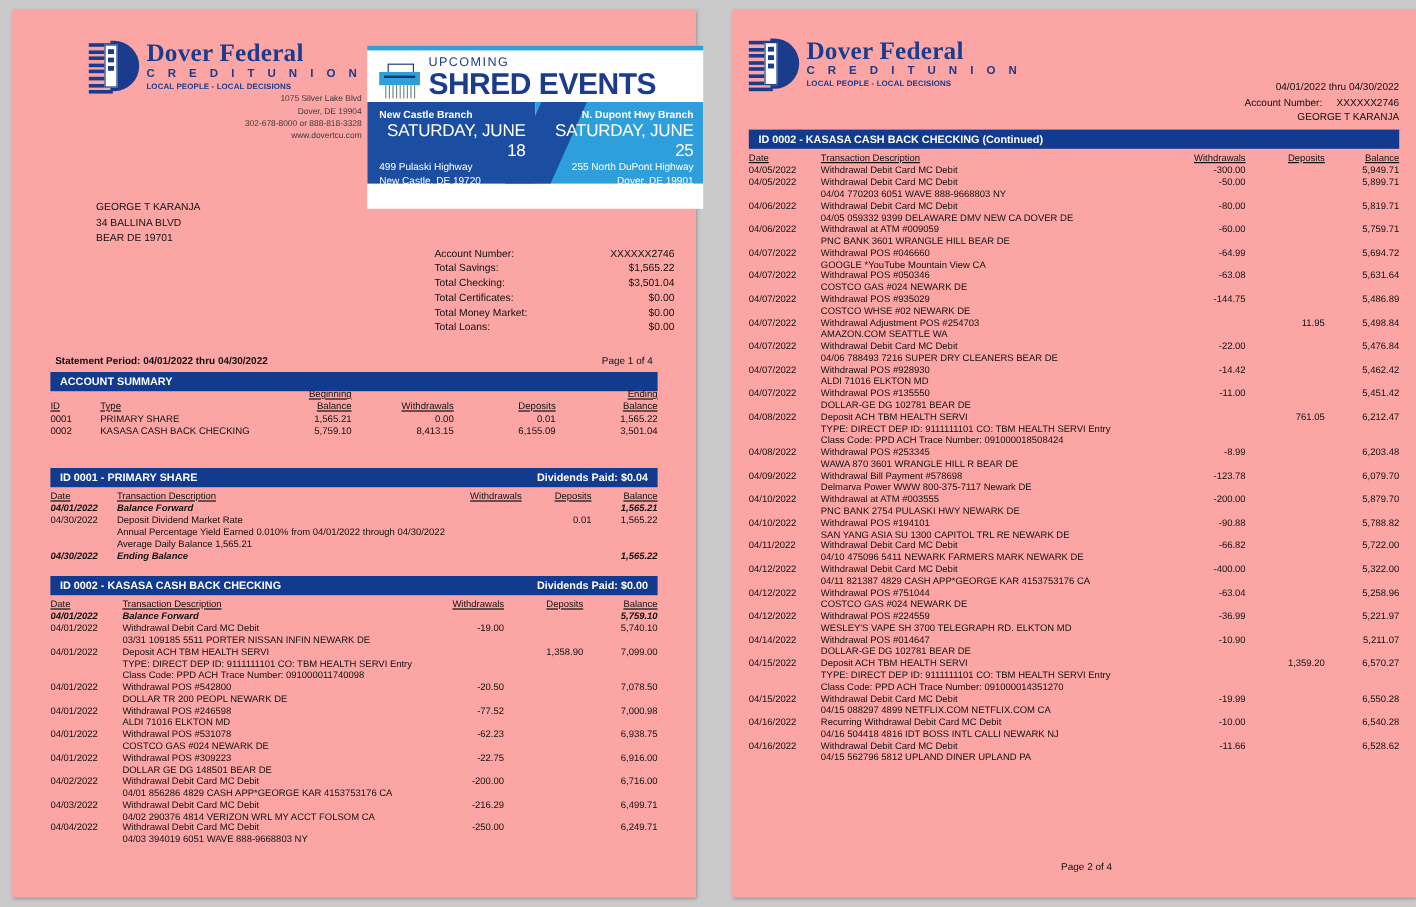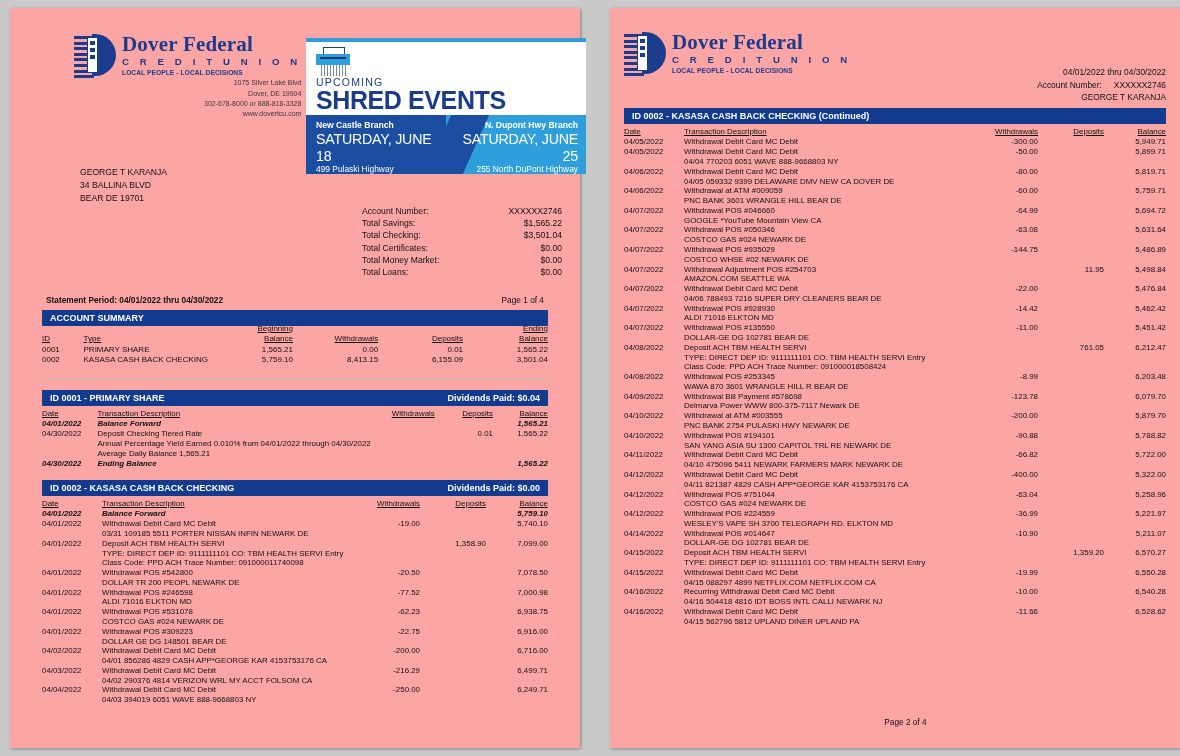--- a/index.html
+++ b/index.html
@@ -47,40 +47,40 @@
     font-size: 6.6px; color: #1b3c8c; font-weight: bold; letter-spacing: .1px;
     margin-top: 2px;
   }
   .logo-addr { font-size: 7px; color: #3a3a3a; text-align: right; line-height: 1.45; margin-top: 2px; }
 
   
   .ad {
     position: absolute; left: 296px; top: 30px; width: 280px; height: 136px;
     background: #ffffff; border-top: 4px solid #2f9fdc; overflow: hidden;
   }
-  .ad-top { display: flex; align-items: flex-start; padding: 5px 0 2px 10px; flex-direction: column; }
+  .ad-top { display: flex; align-items: flex-end; padding: 5px 0 2px 10px; }
   .ad-shredder { width: 34px; height: 30px; position: relative; flex: none; margin-right: 7px; }
   .ad-shredder .body { position:absolute; left:0; top:7px; width:34px; height:11px; background:#2f9fdc; }
   .ad-shredder .paper { position:absolute; left:7px; top:0; width:22px; height:9px; background:#fff; border:1.4px solid #1b3c8c; }
   .ad-shredder .slot { position:absolute; left:4px; top:10px; width:26px; height:2px; background:#123a72; }
   .ad-shredder .strips { position:absolute; left:5px; top:18px; width:25px; height:11px; display:flex; gap:1.6px; }
   .ad-shredder .strips i { width:2px; height:100%; background:#7d8792; }
   .ad-up { font-size: 10.5px; color: #1b3c8c; letter-spacing: 1.2px; line-height: 1; }
   .ad-title { font-size: 25px; font-weight: bold; color: #1b3c8c; letter-spacing: -0.4px; line-height: 1.02; }
   .ad-bands { display: flex; height: 68px; position: relative; }
   .ad-b1, .ad-b2 { flex: 1; padding: 5px 8px 0 10px; color: #ffffff; }
   .ad-b1 { background: #1b4ea0; }
   .ad-b2 { background: #2f9fdc; text-align: right; }
   .ad-b1::after {
     content:""; position:absolute; left:130px; top:0; width:38px; height:68px;
     background:#1b4ea0; transform: skewX(-24deg);
   }
   .ad-bands .z { position: relative; z-index: 2; }
   .ad-br { font-size: 8.6px; font-weight: bold; line-height: 1.3; }
-  .ad-date { font-size: 14.2px; line-height: 1.16; letter-spacing: -.2px; }
+  .ad-date { font-size: 14.2px; line-height: 1.16; letter-spacing: -.2px; text-align: right; }
   .ad-addr { font-size: 8.4px; line-height: 1.32; }
   .ad-time { font-size: 8.6px; margin-top: 6px; }
   .ad-foot { text-align: center; font-size: 11px; font-weight: bold; color: #1b3c8c; line-height: 1.38; padding-top: 20px; }
 
   
   .recipient { position: absolute; left: 70px; top: 158px; font-size: 8.6px; color: #111; line-height: 1.5; }
 
   
   .kv { position: absolute; left: 352px; top: 197px; width: 200px; font-size: 8.6px; color: #111; }
   .kv-row { display: flex; justify-content: space-between; line-height: 1.42; }
@@ -314,21 +314,21 @@
         <tbody>
             <tr>
               <td class="c-date bold-it">04/01/2022</td>
               <td class="c-desc bold-it">Balance Forward</td>
               <td class="c-wd bold-it"></td>
               <td class="c-dep bold-it"></td>
               <td class="c-bal bold-it">1,565.21</td>
             </tr>
             <tr>
               <td class="c-date">04/30/2022</td>
-              <td class="c-desc">Deposit Checking Tiered Rate</td>
+              <td class="c-desc">Deposit Dividend Market Rate</td>
               <td class="c-wd"></td>
               <td class="c-dep">0.01</td>
               <td class="c-bal">1,565.22</td>
             </tr>
             <tr>
               <td class="c-date"></td>
               <td class="c-desc sub">Annual Percentage Yield Earned 0.010% from 04/01/2022 through 04/30/2022</td>
               <td class="c-wd"></td>
               <td class="c-dep"></td>
               <td class="c-bal"></td>
@@ -866,20 +866,27 @@
               <td class="c-bal">6,570.27</td>
             </tr>
             <tr>
               <td class="c-date"></td>
               <td class="c-desc sub">TYPE: DIRECT DEP ID: 9111111101 CO: TBM HEALTH SERVI Entry</td>
               <td class="c-wd"></td>
               <td class="c-dep"></td>
               <td class="c-bal"></td>
             </tr>
             <tr>
+              <td class="c-date"></td>
+              <td class="c-desc sub">Class Code: PPD ACH Trace Number: 091000014351270</td>
+              <td class="c-wd"></td>
+              <td class="c-dep"></td>
+              <td class="c-bal"></td>
+            </tr>
+            <tr>
               <td class="c-date">04/15/2022</td>
               <td class="c-desc">Withdrawal Debit Card MC Debit</td>
               <td class="c-wd">-19.99</td>
               <td class="c-dep"></td>
               <td class="c-bal">6,550.28</td>
             </tr>
             <tr>
               <td class="c-date"></td>
               <td class="c-desc sub">04/15 088297      4899  NETFLIX.COM NETFLIX.COM CA</td>
               <td class="c-wd"></td>

